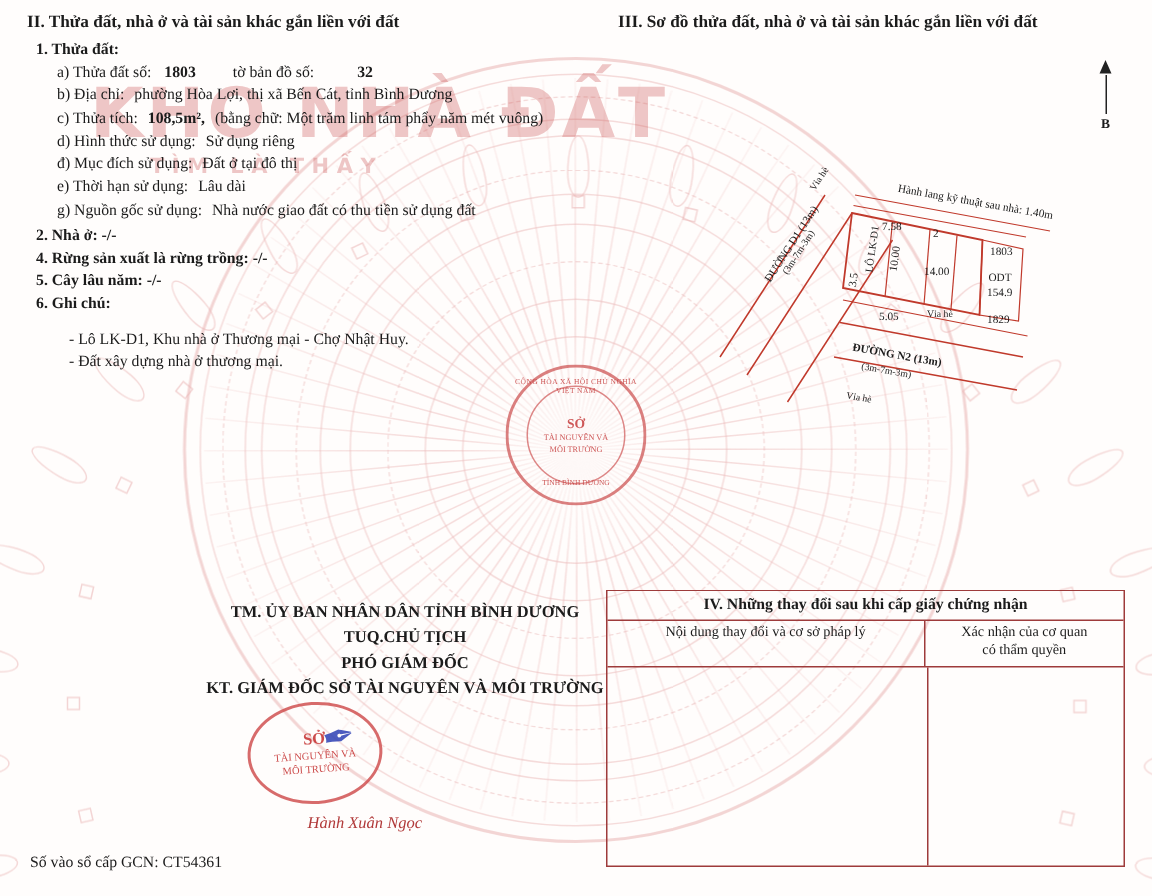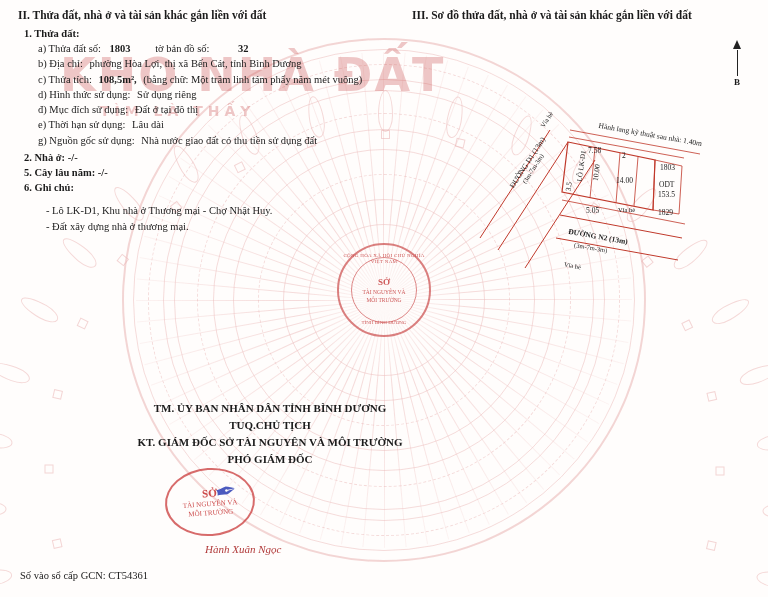--- a/index.html
+++ b/index.html
@@ -481,20 +481,21 @@
       <span>e) Thời hạn sử dụng:</span>
       <span style="margin-left:4px;">Lâu dài</span>
     </div>
 
     <div class="indent">
       <span>g) Nguồn gốc sử dụng:</span>
       <span style="margin-left:4px;">Nhà nước giao đất có thu tiền sử dụng đất</span>
     </div>
 
     <div class="b" style="margin-top:2px;">2. Nhà ở:  -/-</div>
+    <div class="b">4. Rừng sản xuất là rừng trồng: -/-</div>
     <div class="b">5. Cây lâu năm: -/-</div>
     <div class="b">6. Ghi chú:</div>
 
     <div class="indent2" style="margin-top:8px;">- Lô LK-D1, Khu nhà ở Thương mại - Chợ Nhật Huy.</div>
     <div class="indent2">- Đất xây dựng nhà ở thương mại.</div>
   </div>
 
   <div class="sec3-title">III. Sơ đồ thửa đất, nhà ở và tài sản khác gắn liền với đất</div>
 
   <div class="compass">
@@ -536,40 +537,52 @@
 
     <div class="map-label" style="left:118px; top:26px;">7.58</div>
     <div class="map-label" style="left:152px; top:31px;">2</div>
     <div class="map-label" style="left:146px; top:56px;">14.00</div>
     <div class="map-label" style="left:118px; top:48px; transform:rotate(-82deg);">10.00</div>
     <div class="map-label" style="left:94px; top:62px; transform:rotate(-82deg);">3.5</div>
     <div class="map-label" style="left:116px; top:86px;">5.05</div>
 
     <div class="map-label" style="left:190px; top:43px;">1803</div>
     <div class="map-label" style="left:189px; top:60px;">ODT</div>
-    <div class="map-label" style="left:188px; top:70px;">153.5</div>
+    <div class="map-label" style="left:188px; top:70px;">154.9</div>
     <div class="map-label" style="left:188px; top:88px;">1829</div>
     <div class="map-label" style="left:148px; top:86px; font-size:6.5px;">Vỉa hè</div>
 
     <div class="map-label" style="left:98px; top:112px; transform:rotate(10deg); font-weight:bold;">ĐƯỜNG N2 (13m)</div>
     <div class="map-label" style="left:104px; top:124px; transform:rotate(10deg); font-size:6.5px;">(3m-7m-3m)</div>
     <div class="map-label" style="left:94px; top:142px; transform:rotate(10deg); font-size:6.5px;">Vỉa hè</div>
   </div>
 
   <div class="sign-block">
     <div class="line">TM. ỦY BAN NHÂN DÂN TỈNH BÌNH DƯƠNG</div>
     <div class="line">TUQ.CHỦ TỊCH</div>
+    <div class="line">PHÓ GIÁM ĐỐC</div>
     <div class="line">KT. GIÁM ĐỐC SỞ TÀI NGUYÊN VÀ MÔI TRƯỜNG</div>
-    <div class="line">PHÓ GIÁM ĐỐC</div>
   </div>
 
   <div class="sign-seal">
     <div class="big">SỞ</div>
     <div>TÀI NGUYÊN VÀ</div>
     <div>MÔI TRƯỜNG</div>
   </div>
   <div class="signature">✒</div>
   <div class="signature-name">Hành Xuân Ngọc</div>
 
   <div class="gcn">Số vào sổ cấp GCN: CT54361</div>
 
+  <div class="sec4">
+    <div class="t-head">IV. Những thay đổi sau khi cấp giấy chứng nhận</div>
+    <div class="t-cols">
+      <div class="t-col left">Nội dung thay đổi và cơ sở pháp lý</div>
+      <div class="t-col right" style="white-space:pre-line;">Xác nhận của cơ quan
+có thẩm quyền</div>
+    </div>
+    <div class="t-body">
+      <div class="left"></div>
+      <div class="right"></div>
+    </div>
+  </div>
 
 </div>
 
 </body></html>

